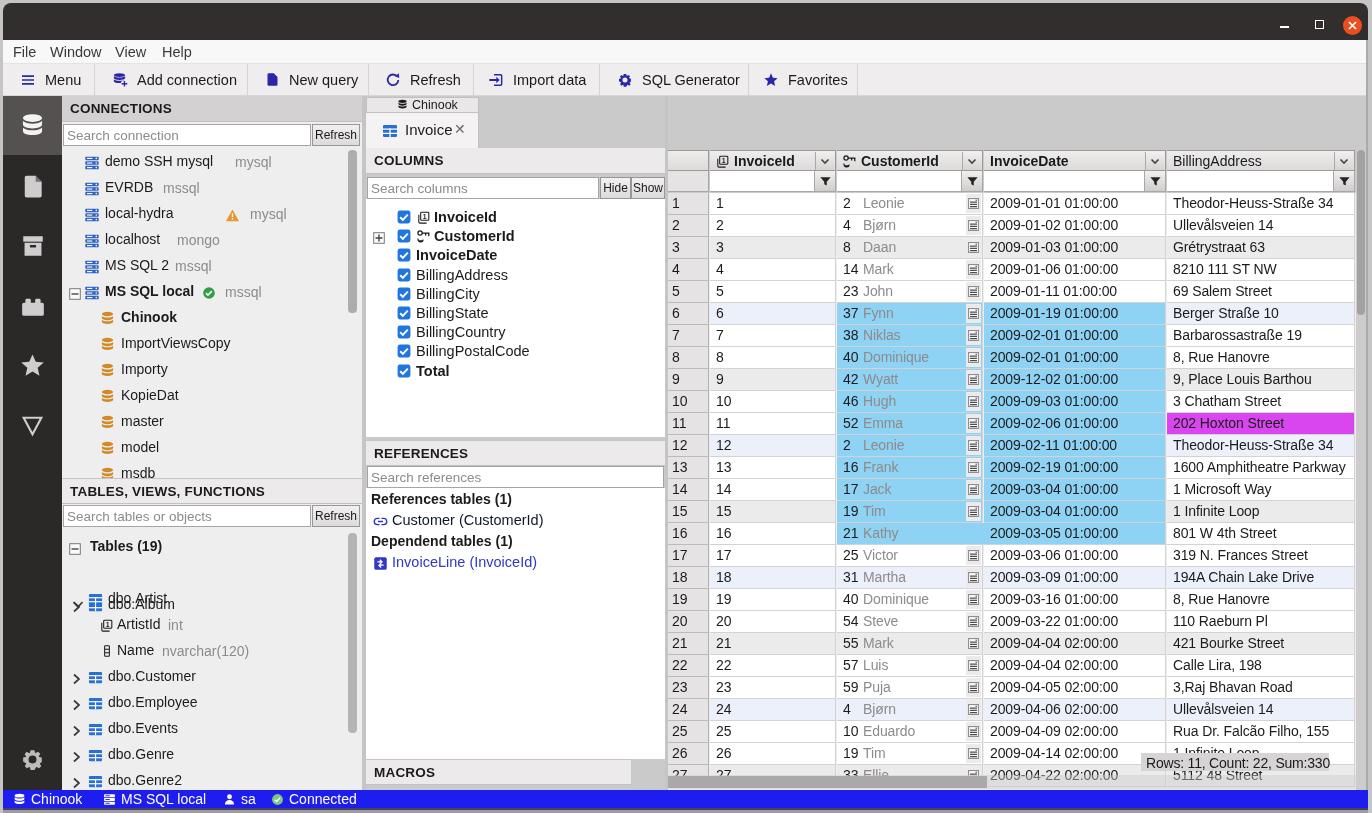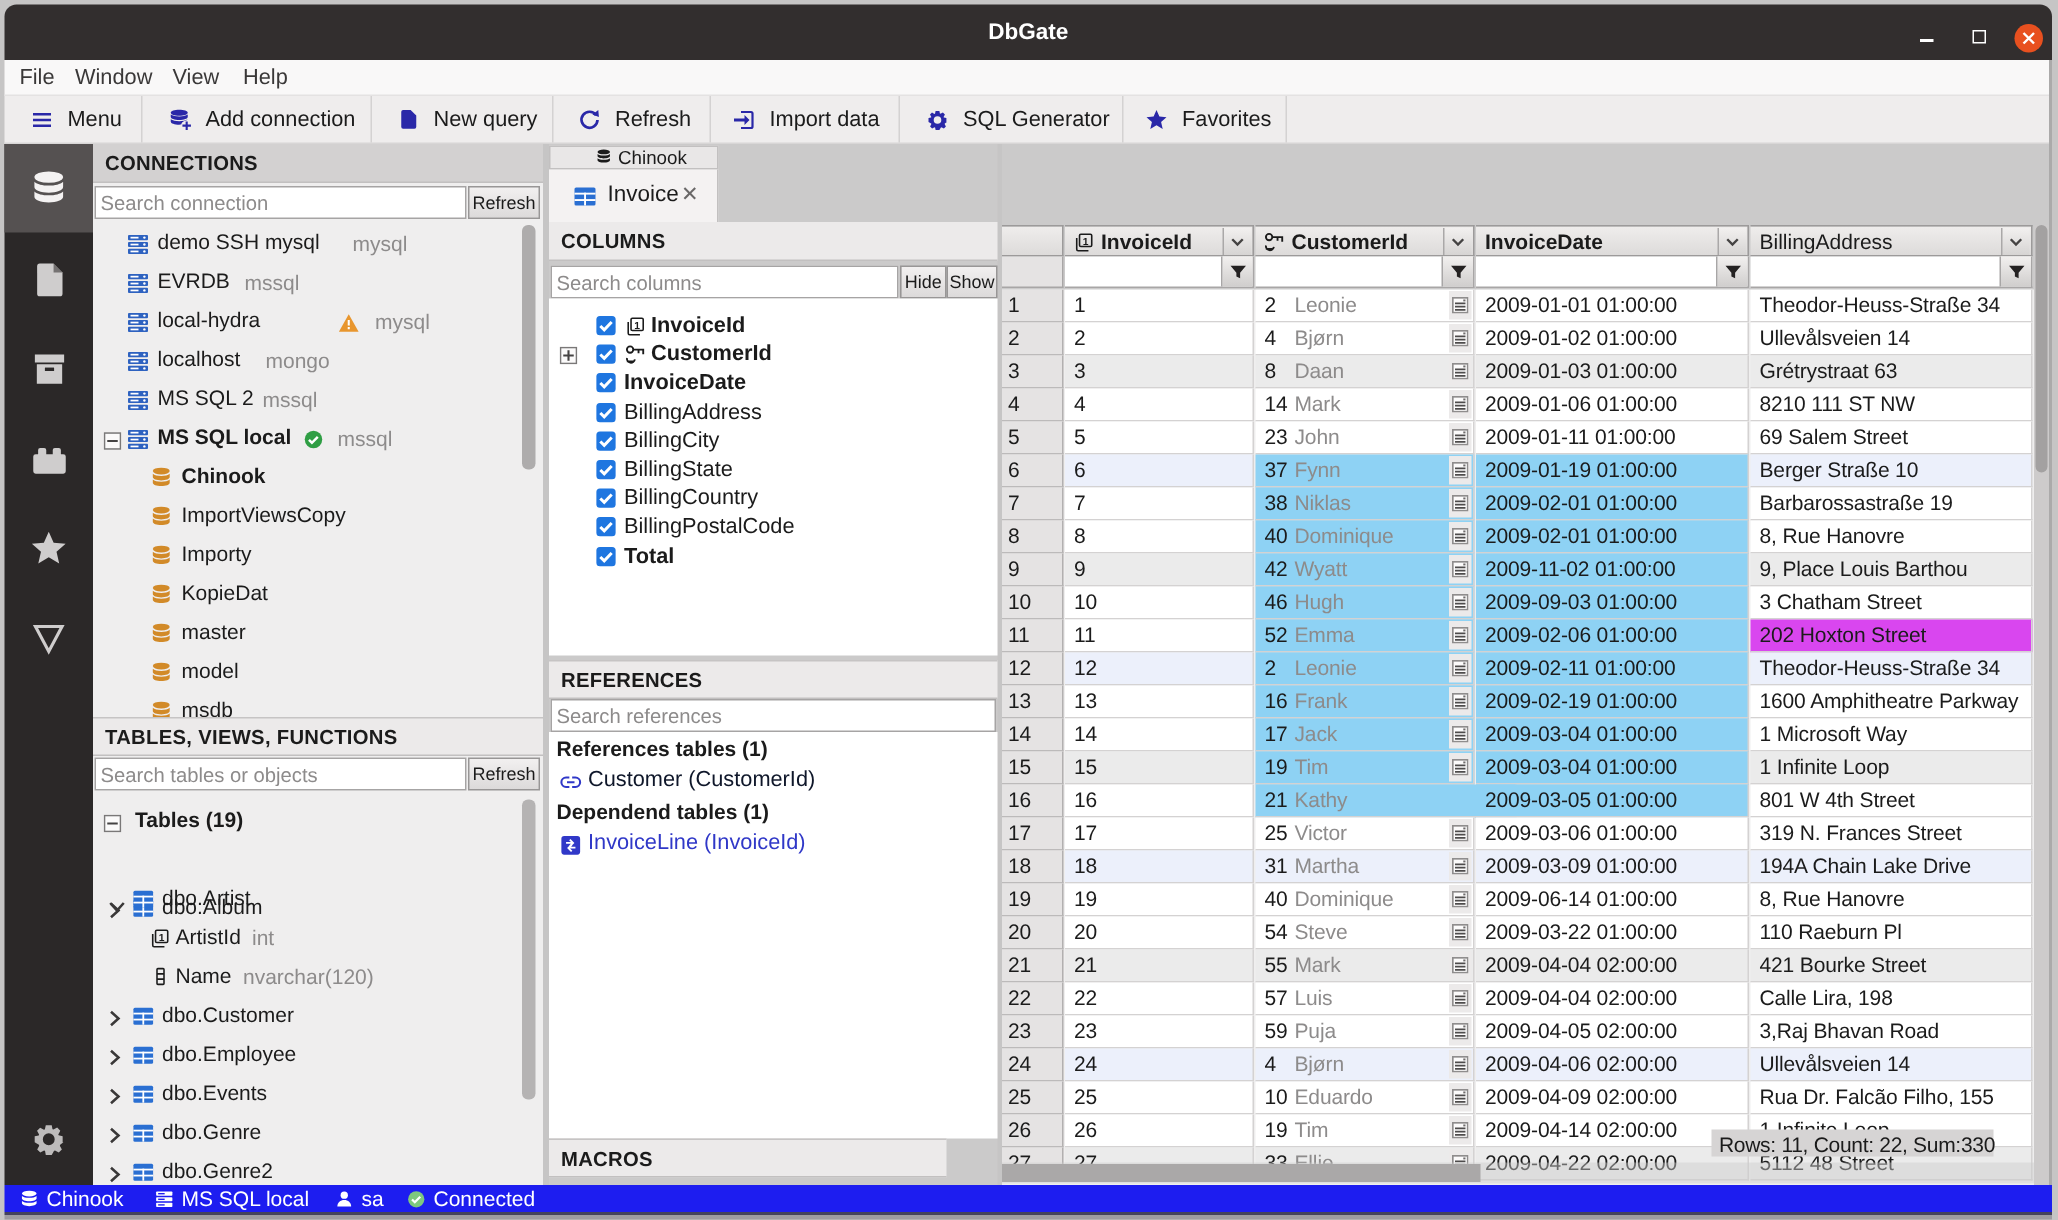--- a/index.html
+++ b/index.html
@@ -47,21 +47,20 @@
 .cname { color:#8d8b8b; }
 .noteic { position:absolute; right:1px; top:1px; width:15px; height:19px; background:#eceaea;
   display:flex; align-items:center; justify-content:center; }
 #statusbar { position:absolute; left:3px; top:790px; width:1365px; height:18px; background:#1d1df0;
   color:#fff; font-size:14px; }
 #statusbar .s { position:absolute; top:1px; white-space:nowrap; }
 #statusbar svg { vertical-align:-2px; margin-right:5px; }
 </style></head><body>
 
 <div id="titlebar">
-  <div class="t">DbGate</div>
   <div class="abs" style="left:1277px;top:23px;width:9px;height:2px;background:#fff"></div>
   <div class="abs" style="left:1312px;top:17px;width:9px;height:9px;border:1.5px solid #fff"></div>
   <div class="abs" style="left:1340px;top:13px;width:19px;height:19px;border-radius:50%;background:#e8501f">
     <svg width="19" height="19" viewBox="0 0 19 19">
         <path stroke="#fff" stroke-width="1.6" d="M6 6l7 7M13 6l-7 7"></path>
       </svg>
   </div>
 </div>
 
 <div id="menubar">
@@ -807,21 +806,21 @@
         <div class="gc" style="left:42px;width:126px;background:#ebebeb">9</div>
         <div class="gc" style="left:169px;width:146px;background:#8ed2f4"><span class="cnum">42</span><span class="cname">Wyatt</span><span class="noteic">
             <svg width="11" height="11" viewBox="0 0 12 12">
               <rect x="0.6" y="0.6" width="10.8" height="10.8" fill="#fcfbfb" stroke="#8f8d8d" stroke-width="1.2"></rect>
               <g stroke="#4e4c4c" stroke-width="1.3">
                 <path d="M2.2 4.6h7.6M2.2 7h7.6M2.2 9.4h7.6"></path>
               </g>
               <rect x="8.2" y="1.8" width="1.6" height="1.4" fill="#6e6c6c"></rect>
             </svg>
           </span></div>
-        <div class="gc" style="left:316px;width:182px;background:#8ed2f4">2009-11-02 01:00:00</div>
+        <div class="gc" style="left:316px;width:182px;background:#8ed2f4">2009-12-02 01:00:00</div>
         <div class="gc" style="left:499px;width:188px;background:#ebebeb">9, Place Louis Barthou</div>
       </div>
       <div class="grow" style="top:198px">
         <div class="gc gut" style="left:0;width:41px">10</div>
         <div class="gc" style="left:42px;width:126px;background:#fff">10</div>
         <div class="gc" style="left:169px;width:146px;background:#8ed2f4"><span class="cnum">46</span><span class="cname">Hugh</span><span class="noteic">
             <svg width="11" height="11" viewBox="0 0 12 12">
               <rect x="0.6" y="0.6" width="10.8" height="10.8" fill="#fcfbfb" stroke="#8f8d8d" stroke-width="1.2"></rect>
               <g stroke="#4e4c4c" stroke-width="1.3">
                 <path d="M2.2 4.6h7.6M2.2 7h7.6M2.2 9.4h7.6"></path>
@@ -957,21 +956,21 @@
         <div class="gc" style="left:42px;width:126px;background:#fff">19</div>
         <div class="gc" style="left:169px;width:146px;background:#fff"><span class="cnum">40</span><span class="cname">Dominique</span><span class="noteic">
             <svg width="11" height="11" viewBox="0 0 12 12">
               <rect x="0.6" y="0.6" width="10.8" height="10.8" fill="#fcfbfb" stroke="#8f8d8d" stroke-width="1.2"></rect>
               <g stroke="#4e4c4c" stroke-width="1.3">
                 <path d="M2.2 4.6h7.6M2.2 7h7.6M2.2 9.4h7.6"></path>
               </g>
               <rect x="8.2" y="1.8" width="1.6" height="1.4" fill="#6e6c6c"></rect>
             </svg>
           </span></div>
-        <div class="gc" style="left:316px;width:182px;background:#fff">2009-06-14 01:00:00</div>
+        <div class="gc" style="left:316px;width:182px;background:#fff">2009-03-16 01:00:00</div>
         <div class="gc" style="left:499px;width:188px;background:#fff">8, Rue Hanovre</div>
       </div>
       <div class="grow" style="top:418px">
         <div class="gc gut" style="left:0;width:41px">20</div>
         <div class="gc" style="left:42px;width:126px;background:#fff">20</div>
         <div class="gc" style="left:169px;width:146px;background:#fff"><span class="cnum">54</span><span class="cname">Steve</span><span class="noteic">
             <svg width="11" height="11" viewBox="0 0 12 12">
               <rect x="0.6" y="0.6" width="10.8" height="10.8" fill="#fcfbfb" stroke="#8f8d8d" stroke-width="1.2"></rect>
               <g stroke="#4e4c4c" stroke-width="1.3">
                 <path d="M2.2 4.6h7.6M2.2 7h7.6M2.2 9.4h7.6"></path>

